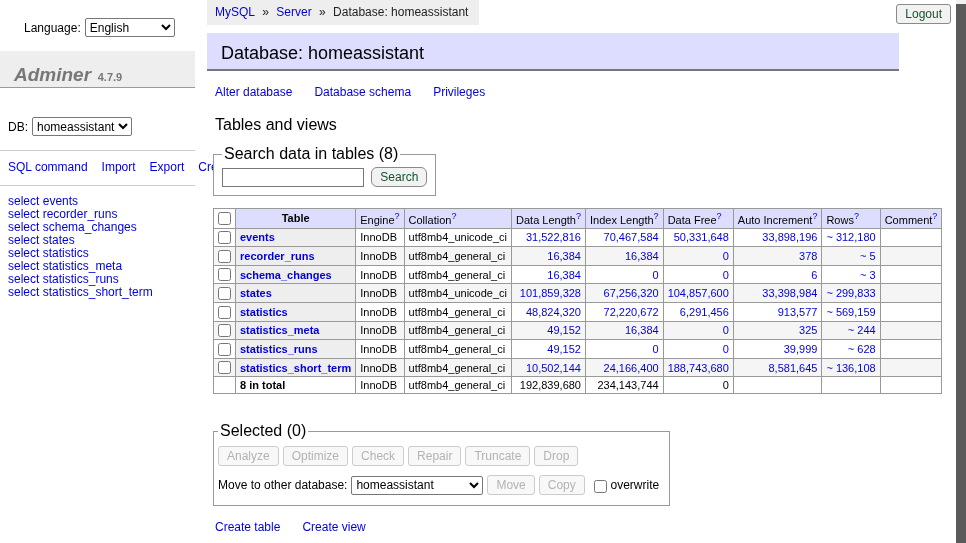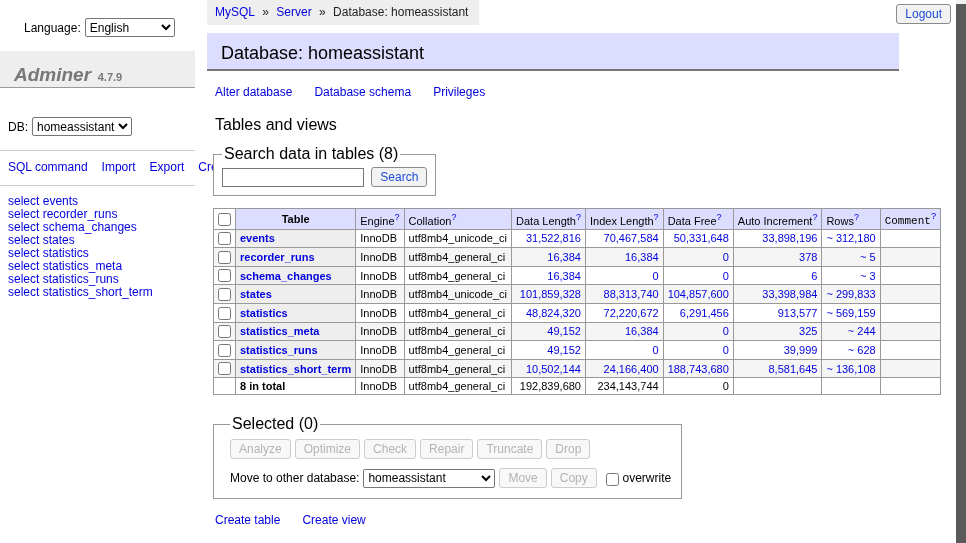--- a/index.html
+++ b/index.html
@@ -11,21 +11,21 @@
   body{
     width:966px;height:543px;position:relative;overflow:hidden;background:#fff;
     font-family:"Liberation Sans",sans-serif;font-size:12px;color:#000;
   }
   a{color:var(--link);text-decoration:none;cursor:pointer;}
   select{font-family:"Liberation Sans",sans-serif;font-size:12px;height:19px;border:1px solid #777;background:#fff;border-radius:2px;}
   input[type=text]{font-family:"Liberation Sans",sans-serif;font-size:12px;height:19px;border:1px solid #777;background:#fff;}
   input[type=checkbox]{width:13px;height:13px;margin:0;vertical-align:middle;}
   button{
     font-family:"Liberation Sans",sans-serif;font-size:12px;padding:2px 8px;
-    background:#f2f2f2;border:1px solid #8a8a8a;border-radius:3px;color:#1d4ed8;cursor:pointer;
+    background:#f2f2f2;border:1px solid #8a8a8a;border-radius:3px;color:#14532d;cursor:pointer;
   }
   button:disabled{color:var(--disabled);border-color:#ccc;background:#f8f8f8;cursor:default;}
 
   
   .sidebar{position:absolute;left:0;top:0;width:195px;}
   .lang-row{padding:6px 8px 0 24px;white-space:nowrap;}
   .lang-row select{width:90px;margin-left:4px;}
   .logo-box{margin-top:14px;background:var(--gray-bg);border-bottom:1px solid #999;padding:8px 14px;height:37px;}
   .logo{font-style:italic;font-size:19px;color:#777;}
   .version{font-size:11px;color:#777;}
@@ -47,41 +47,41 @@
     margin:8px 0 0 0;background:var(--header-bg);border-bottom:2px solid #777;
     padding:10px 14px;font-size:18px;font-weight:normal;width:692px;height:38px;
   }
   .link-row{margin:14px 0 0 8px;}
   .link-row a{margin-right:22px;}
   h3{font-size:16px;font-weight:normal;margin:17px 0 0 8px;}
 
   fieldset{border:1px solid #999;margin:11px 0 0 6px;padding:4px 8px 8px 8px;display:inline-block;background:#fff;}
   legend{font-size:16px;padding:0 2px;}
   .search-fs input[type=text]{width:142px;vertical-align:middle;}
-  .search-fs button{margin-left:4px;vertical-align:middle;}
+  .search-fs button{margin-left:4px;vertical-align:middle;border-radius:6px;}
 
   table.db-tables{border-collapse:collapse;margin:12px 0 0 6px;font-size:11px;}
   .db-tables th,.db-tables td{border:1px solid var(--table-border);padding:2px 4px;white-space:nowrap;height:17px;}
   .db-tables thead th{background:var(--header-bg);font-weight:normal;text-align:left;}
   .db-tables thead th.name-head{font-weight:bold;text-align:center;}
   .db-tables thead sup a{font-size:9px;}
   .db-tables tbody th{background:var(--gray-bg);text-align:left;font-weight:bold;}
   .db-tables tbody tr.even td{background:var(--stripe);}
   .db-tables td.check,.db-tables th.check{text-align:center;background:#fff;}
   .db-tables tbody tr.even td.check{background:var(--stripe);}
   .db-tables td.num{text-align:right;}
   .db-tables td.num a{color:var(--link);}
   .db-tables a.tname{font-weight:bold;}
   .db-tables tr.total th{background:#fff;margin-left:25px;}
   .db-tables tr.total td.num{color:#000;}
   .col-check{width:17px;} .col-name{width:114px;} .col-engine{width:42px;} .col-collation{width:93px;}
   .col-dl{width:68px;} .col-il{width:68px;} .col-df{width:62px;} .col-ai{width:76px;}
-  .col-rows{width:54px;} .col-comment{width:53px;font-family:Liberation Mono, monospace;}
-
-  .selected-fs{margin-top:20px;padding:6px 10px 10px 16px;}
+  .col-rows{width:54px;} .col-comment{width:53px;}
+
+  .selected-fs{margin-top:28px;padding:6px 10px 10px 4px;}
   .selected-fs .btn-group button{margin-right:4px;}
   .move-row{margin-top:9px;}
   .move-row select{width:132px;margin:0 4px;}
   .move-row button{margin-right:4px;}
   .move-row label{margin-left:2px;}
 
   
   .scrollbar{position:absolute;right:0;top:0;width:10px;height:543px;background:#f1f1f1;}
   .scrollbar .thumb{position:absolute;left:0;top:4px;bottom:0;width:10px;background:var(--scrollbar);}
 </style>
@@ -173,21 +173,21 @@
           <td class="num"><a>6</a></td>
           <td class="num"><a>~ 3</a></td>
           <td></td>
         </tr>
         <tr class="even">
           <td class="check"><input type="checkbox" style=""></td>
           <th><a class="tname">states</a></th>
           <td>InnoDB</td>
           <td>utf8mb4_unicode_ci</td>
           <td class="num"><a>101,859,328</a></td>
-          <td class="num"><a>88,313,740</a></td>
+          <td class="num"><a>67,256,320</a></td>
           <td class="num"><a>104,857,600</a></td>
           <td class="num"><a>33,398,984</a></td>
           <td class="num"><a>~ 299,833</a></td>
           <td></td>
         </tr>
         <tr class="">
           <td class="check"><input type="checkbox" style=""></td>
           <th><a class="tname">statistics</a></th>
           <td>InnoDB</td>
           <td>utf8mb4_general_ci</td>

